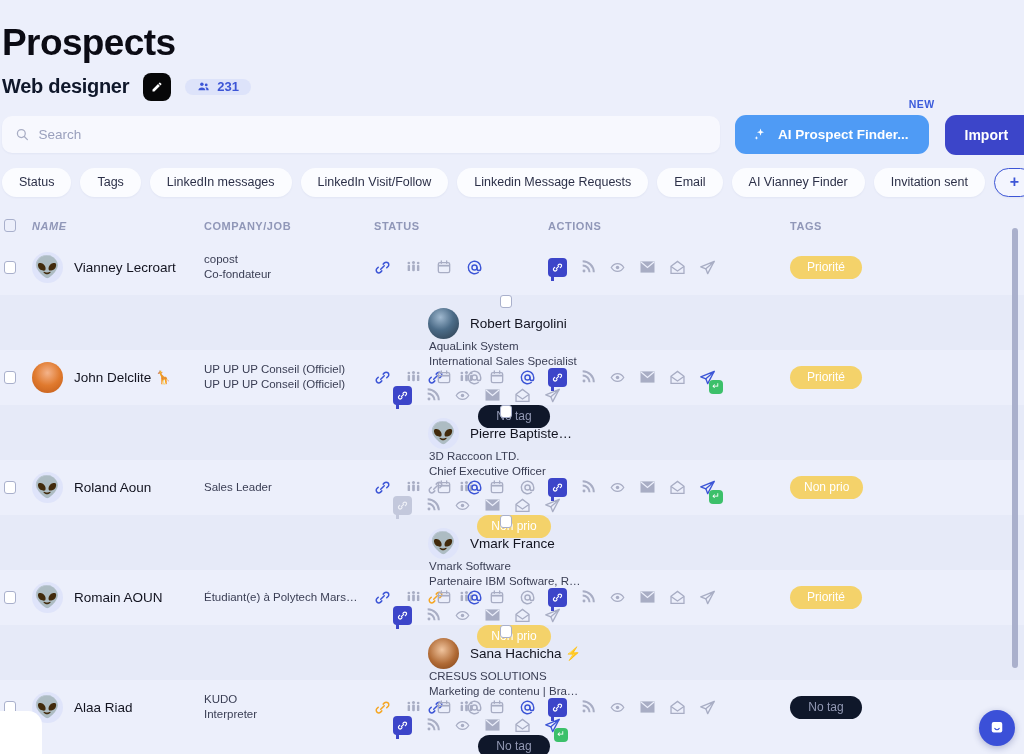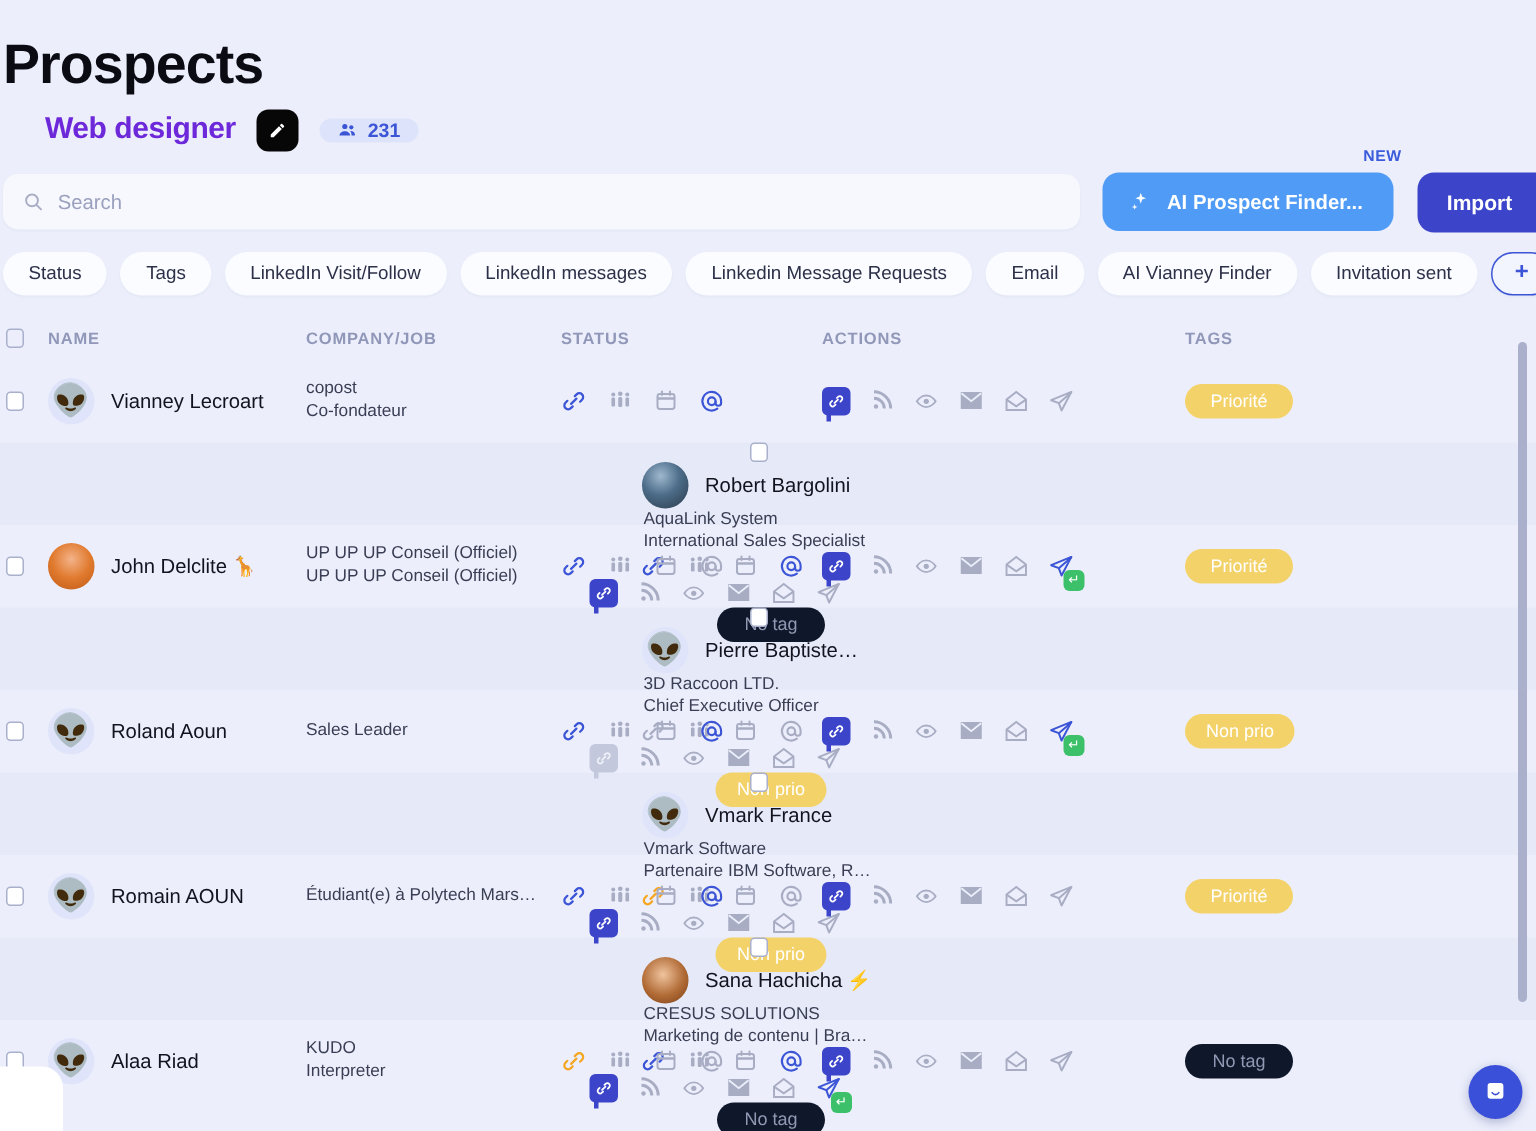--- a/index.html
+++ b/index.html
@@ -23,23 +23,22 @@
   .sub-row {
     display: flex;
     align-items: center;
     gap: 14px;
     margin-top: 8px;
     padding-left: 2px;
   }
   .sub-title {
     font-size: 20px;
     font-weight: bold;
-    color: #6d28d9;
+    color: #0f172a;
     letter-spacing: -0.3px;
-    margin-left: 28px;
   }
   .edit-chip {
     width: 28px; height: 28px;
     background: #070708;
     border-radius: 8px;
     display: flex; align-items: center; justify-content: center;
     cursor: pointer;
   }
   .edit-chip svg { display:block; }
   .count-chip {
@@ -156,21 +155,21 @@
   .thead {
     display: flex; align-items: center;
     height: 28px;
     padding-left: 4px;
     font-size: 11px;
     font-weight: bold;
     letter-spacing: .55px;
     color: #9097b8;
   }
   .thead .cb { width: 28px; }
-  .col-name    { width: 172px; }
+  .col-name    { width: 172px; font-style: italic; }
   .col-company { width: 170px; }
   .col-status  { width: 174px; }
   .col-actions { width: 242px; }
   .col-tags    { flex: 1; }
 
   .trow {
     display: flex; align-items: center;
     height: 55px;
     padding-left: 4px;
   }
@@ -331,22 +330,22 @@
     <span>Import</span>
     <svg width="13" height="13" viewBox="0 0 24 24" fill="none" stroke="#fff" stroke-width="2.6" stroke-linecap="round" stroke-linejoin="round">
       <polyline points="5,9 12,16 19,9"></polyline>
     </svg>
   </button>
 </div>
 
 <div class="filters">
   <div class="chip">Status</div>
   <div class="chip">Tags</div>
+  <div class="chip">LinkedIn messages</div>
   <div class="chip">LinkedIn Visit/Follow</div>
-  <div class="chip">LinkedIn messages</div>
   <div class="chip">Linkedin Message Requests</div>
   <div class="chip">Email</div>
   <div class="chip">AI Vianney Finder</div>
   <div class="chip">Invitation sent</div>
   <div class="chip more">
     <span class="plus">+</span>
 
   </div>
 </div>
 

